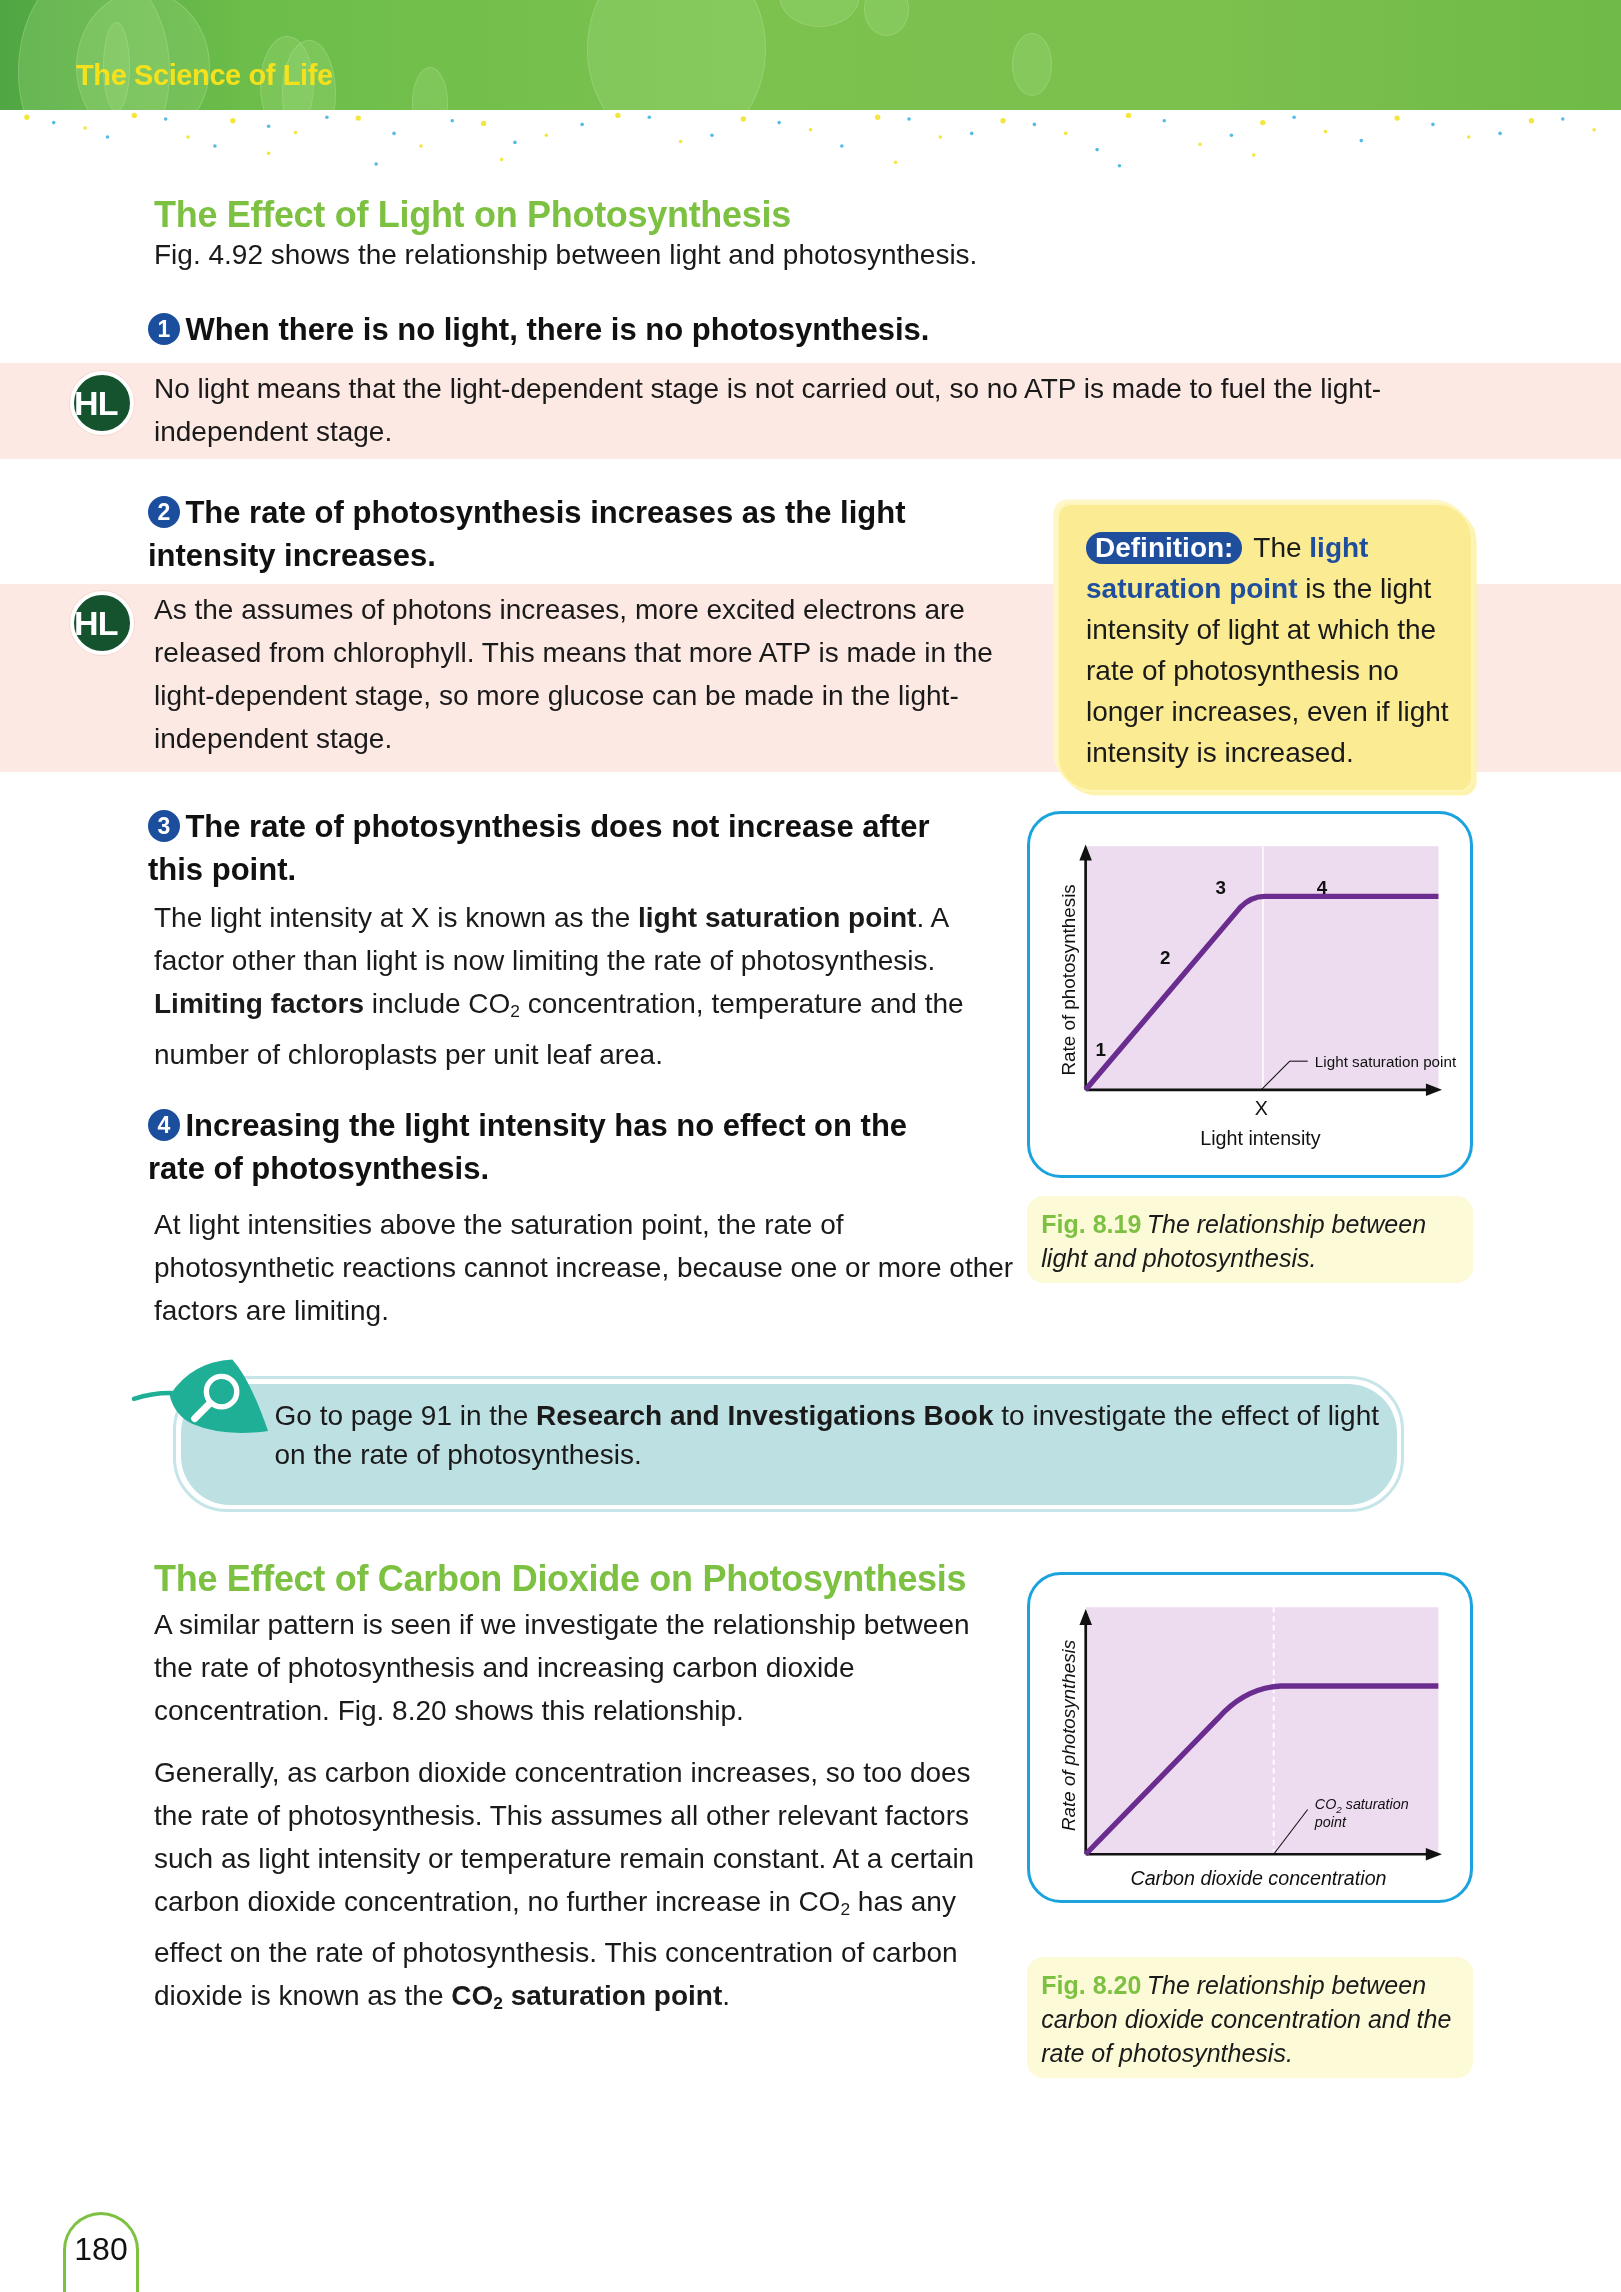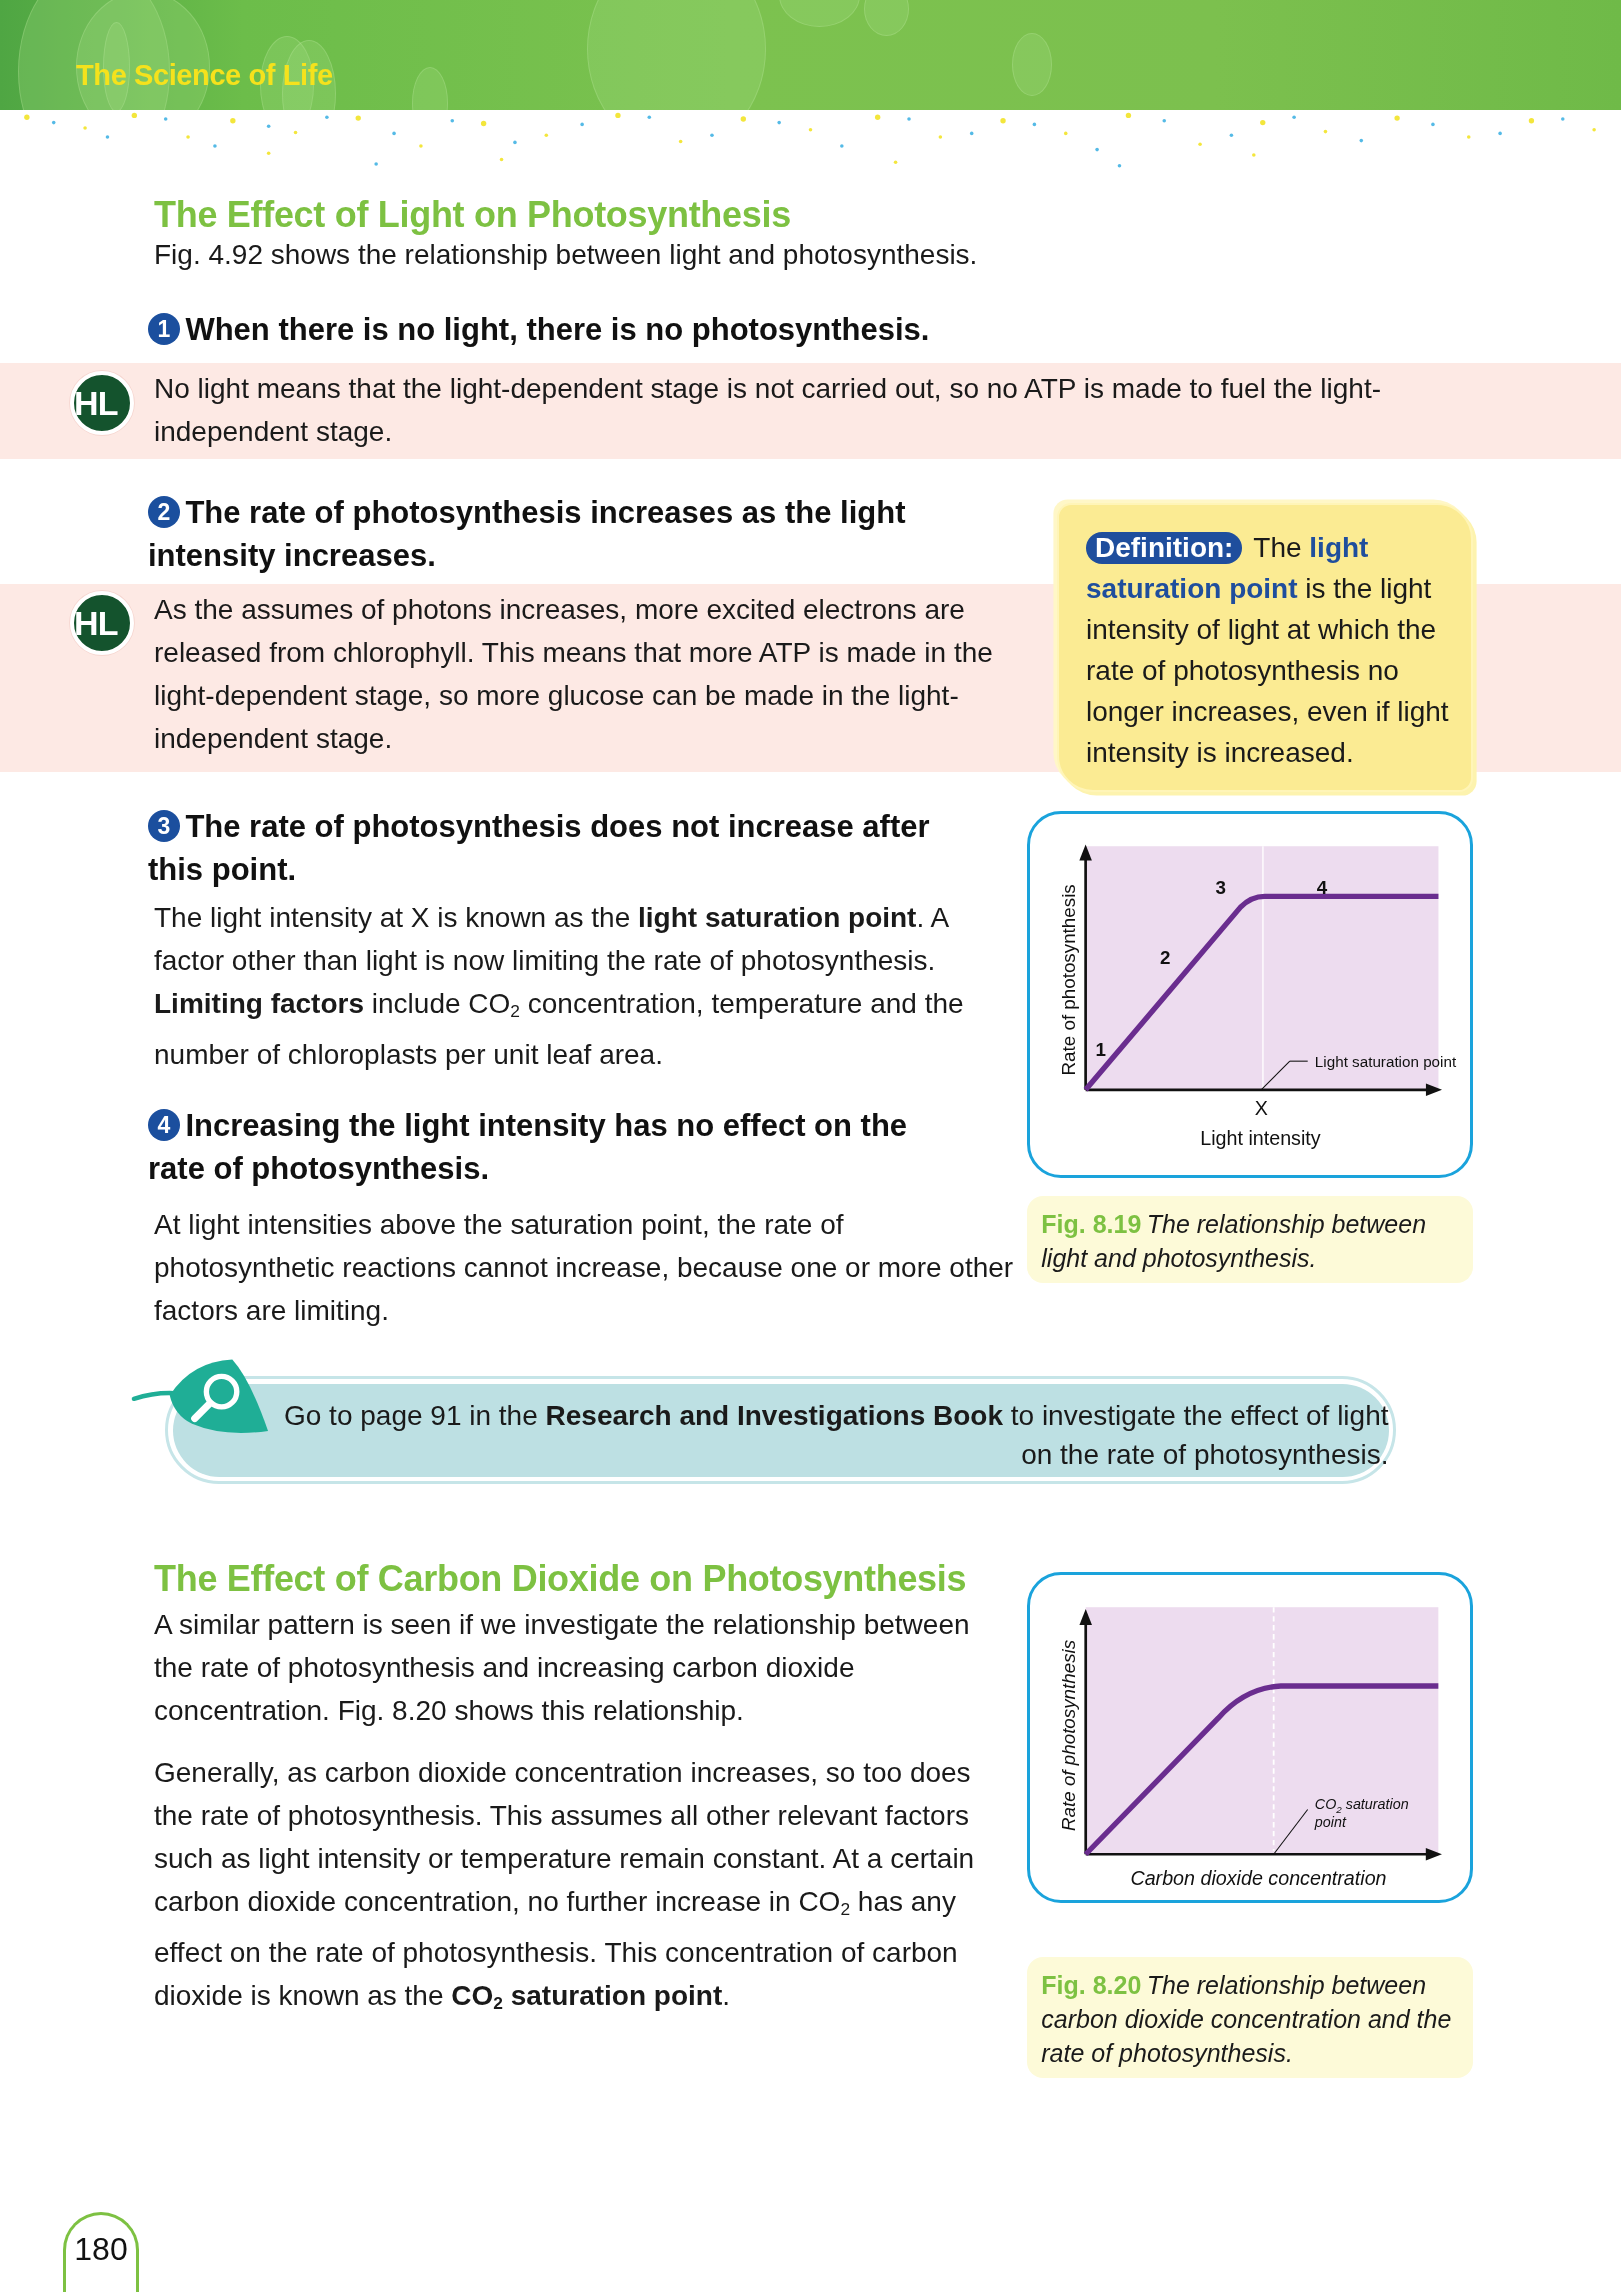--- a/index.html
+++ b/index.html
@@ -26,21 +26,21 @@
 
   .defbox { position: absolute; left: 1057px; top: 503px; width: 416px; height: 289px; background: #fbeb93;
     border-radius: 14.3px 36px 14.3px 36px; border: 2.7px solid #fff5b8; box-shadow: 3.6px 3.6px 0 #fdf3ae, -3.6px -3.6px 0 #fff7c7; padding: 21.5px 19.7px 0 27px;
     font-size: 28px; line-height: 41px; }
   .def-label { display: inline-block; background: #1f4e9d; color: #fff; font-weight: bold; border-radius: 19.7px; padding: 0 9px; line-height: 32px; margin-right: 3.6px; }
 
   .chartbox { position: absolute; left: 1027px; width: 446px; border: 3.6px solid #1aa3dc; border-radius: 34px; background: #fff; }
   .caption { position: absolute; left: 1027px; width: 446px; background: #fdfad8; border-radius: 16px; padding: 10.7px 14.3px; font-size: 25px; line-height: 34px; font-style: italic; }
   .caption .fig { color: #7dc142; font-weight: bold; font-style: normal; margin-right: 5.4px; }
 
-  .invest { position: absolute; left: 165px; top: 1376px; width: 1231px; height: 108px; border: 3.6px solid #c6e5e8; border-radius: 54px; background: #fff; padding: 4.5px; text-align: right; }
+  .invest { position: absolute; left: 173px; top: 1376px; width: 1231px; height: 136px; border: 3.6px solid #c6e5e8; border-radius: 54px; background: #fff; padding: 4.5px; }
   .invest-inner { width: 100%; height: 100%; background: #bde0e3; border-radius: 49px; padding: 12.5px 0 0 94px; font-size: 28px; line-height: 39px; }
   .leaf { position: absolute; left: 125px; top: 1352px; width: 152px; height: 90px; }
 
   .pagenum { position: absolute; left: 63px; top: 2212px; width: 76px; height: 90px; border: 3.6px solid #7dc142; border-bottom: none; border-radius: 38px 38px 0 0;
     text-align: center; font-size: 32px; padding-top: 16px; color: #111; }
 </style>
 </head>
 <body>
 
 <div class="header">

